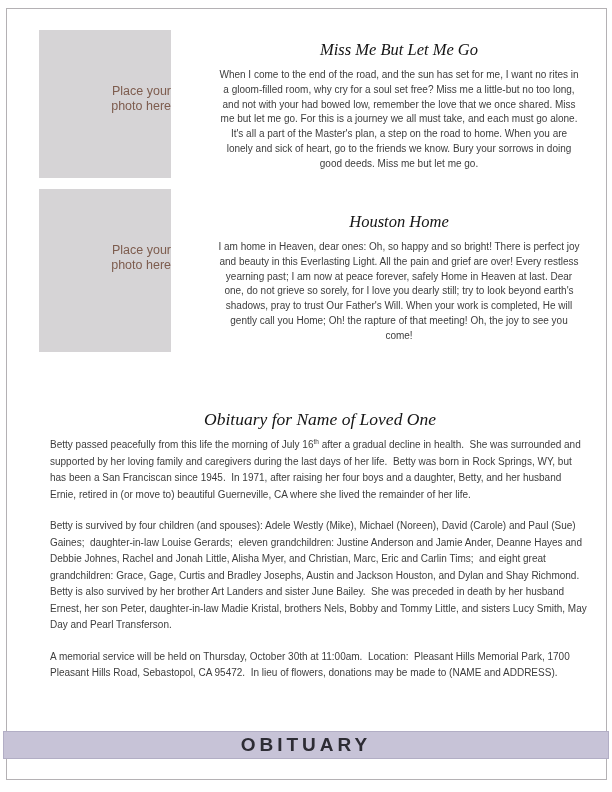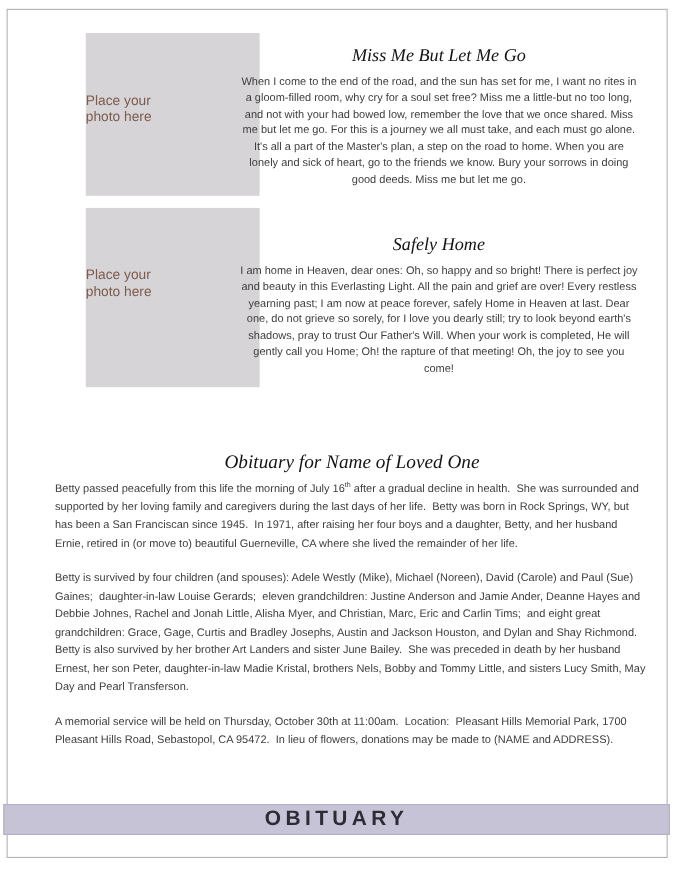--- a/index.html
+++ b/index.html
@@ -10,24 +10,24 @@
   }
   .page {
     position: absolute; left: 0; top: 0; width: 612px; height: 792px;
     background: #ffffff; overflow: hidden;
   }
   .frame {
     position: absolute; left: 6px; top: 8px; width: 599px; height: 770px;
     border: 1px solid #b4b1b4;
   }
   .photo-box {
-    position: absolute; left: 39px; width: 158px;
+    position: absolute; left: 39px; width: 132px;
     background: #d6d4d6;
     color: #7d5c4e; font-size: 12.5px; line-height: 15px;
-    text-align: left; padding-top: 54px; box-sizing: border-box; margin-left: 39px;
+    text-align: right; padding-top: 54px; box-sizing: border-box;
   }
   .photo-box-1 { top: 30px; height: 148px; }
   .photo-box-2 { top: 189px; height: 163px; }
   .poem {
     position: absolute; left: 218px; width: 362px;
   }
   .poem-1 { top: 40px; }
   .poem-2 { top: 212px; }
   h2.script-title {
     font-family: "Liberation Serif", serif;
@@ -76,21 +76,21 @@
   <div class="poem poem-1">
     <h2 class="script-title">Miss Me But Let Me Go</h2>
     <p>When I come to the end of the road, and the sun has set for me, I want no rites in a gloom-filled room, why cry for a soul set free? Miss me a little-but no too long, and not with your had bowed low, remember the love that we once shared. Miss me but let me go. For this is a journey we all must take, and each must go alone. It's all a part of the Master's plan, a step on the road to home. When you are lonely and sick of heart, go to the friends we know. Bury your sorrows in doing good deeds. Miss me but let me go.</p>
   </div>
 
   <div class="photo-box photo-box-2">
     <div>Place your</div>
     <div>photo here</div>
   </div>
   <div class="poem poem-2">
-    <h2 class="script-title">Safely Home</h2>
+    <h2 class="script-title">Houston Home</h2>
     <p>I am home in Heaven, dear ones: Oh, so happy and so bright! There is perfect joy and beauty in this Everlasting Light. All the pain and grief are over! Every restless yearning past; I am now at peace forever, safely Home in Heaven at last. Dear one, do not grieve so sorely, for I love you dearly still; try to look beyond earth's shadows, pray to trust Our Father's Will. When your work is completed, He will gently call you Home; Oh! the rapture of that meeting! Oh, the joy to see you come!</p>
   </div>
 
   <div class="obituary">
     <h2 class="script-title">Obituary for Name of Loved One</h2>
     <p><span>Betty passed peacefully from this life the morning of July 16</span><sup>th</sup><span> after a gradual decline in health.  She was surrounded and supported by her loving family and caregivers during the last days of her life.  Betty was born in Rock Springs, WY, but has been a San Franciscan since 1945.  In 1971, after raising her four boys and a daughter, Betty, and her husband Ernie, retired in (or move to) beautiful Guerneville, CA where she lived the remainder of her life.</span></p>
     <p>Betty is survived by four children (and spouses): Adele Westly (Mike), Michael (Noreen), David (Carole) and Paul (Sue) Gaines;  daughter-in-law Louise Gerards;  eleven grandchildren: Justine Anderson and Jamie Ander, Deanne Hayes and Debbie Johnes, Rachel and Jonah Little, Alisha Myer, and Christian, Marc, Eric and Carlin Tims;  and eight great grandchildren: Grace, Gage, Curtis and Bradley Josephs, Austin and Jackson Houston, and Dylan and Shay Richmond.  Betty is also survived by her brother Art Landers and sister June Bailey.  She was preceded in death by her husband Ernest, her son Peter, daughter-in-law Madie Kristal, brothers Nels, Bobby and Tommy Little, and sisters Lucy Smith, May Day and Pearl Transferson.</p>
     <p>A memorial service will be held on Thursday, October 30th at 11:00am.  Location:  Pleasant Hills Memorial Park, 1700 Pleasant Hills Road, Sebastopol, CA 95472.  In lieu of flowers, donations may be made to (NAME and ADDRESS).</p>
   </div>
 

